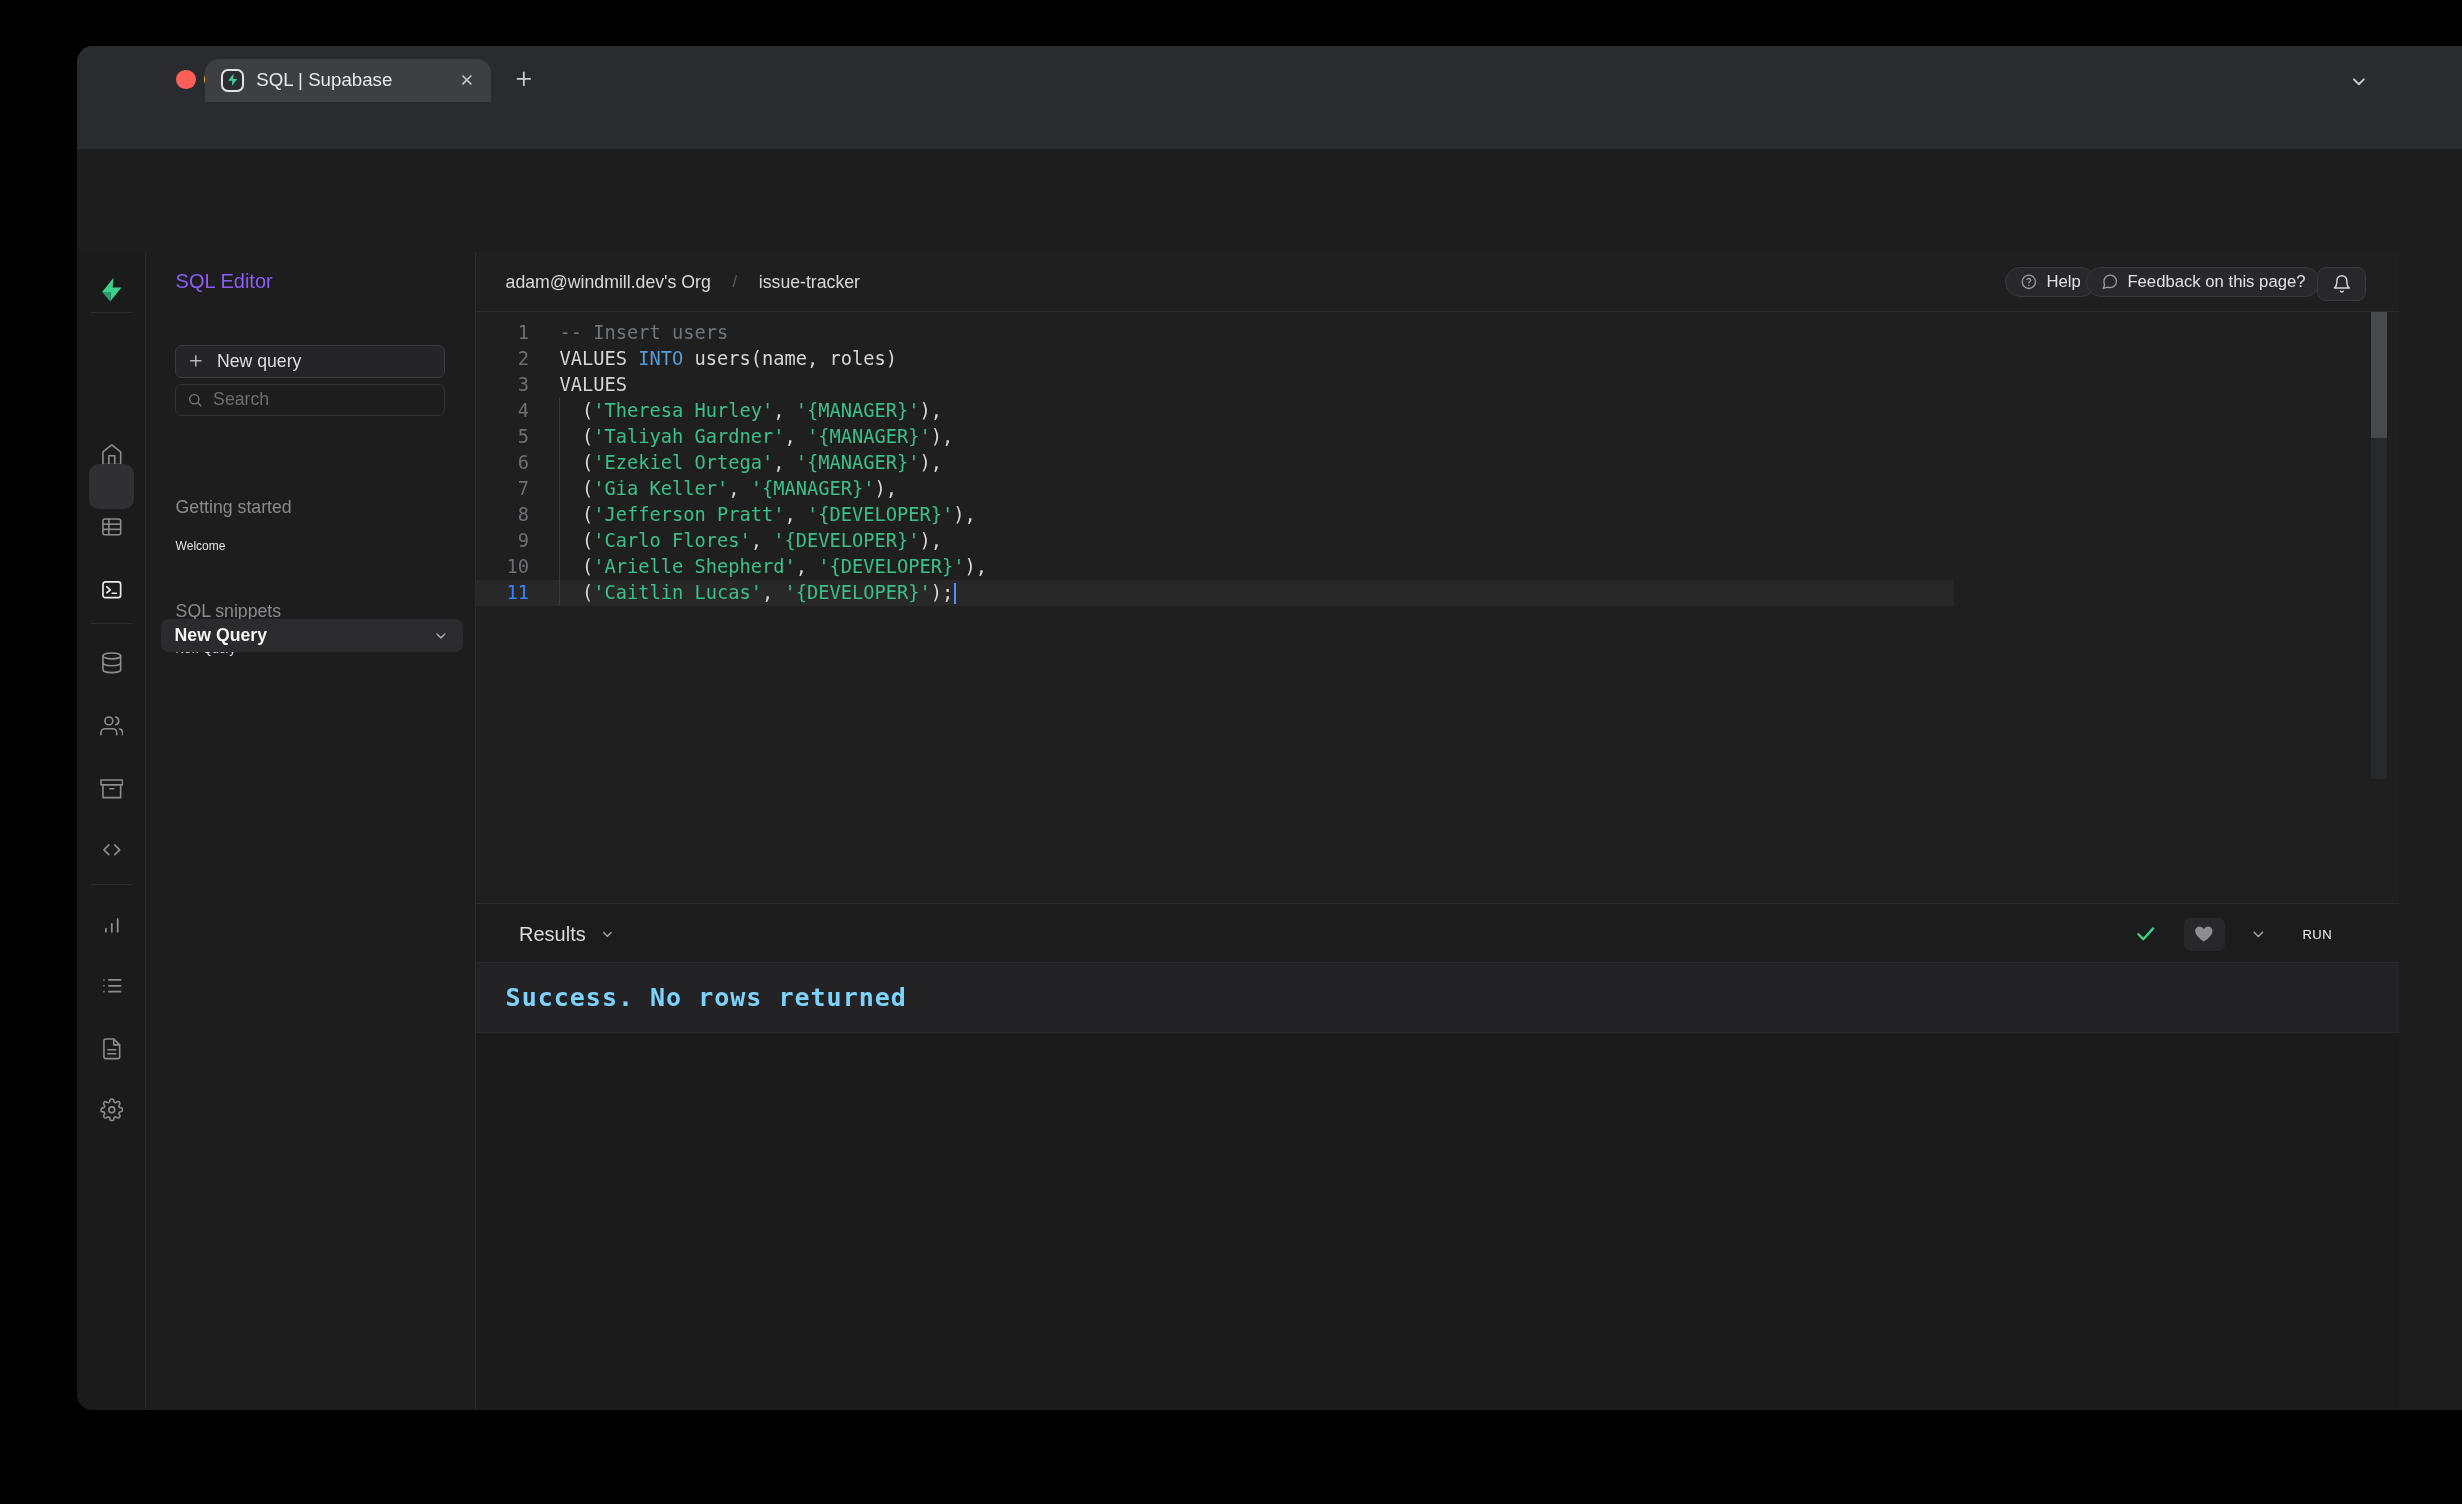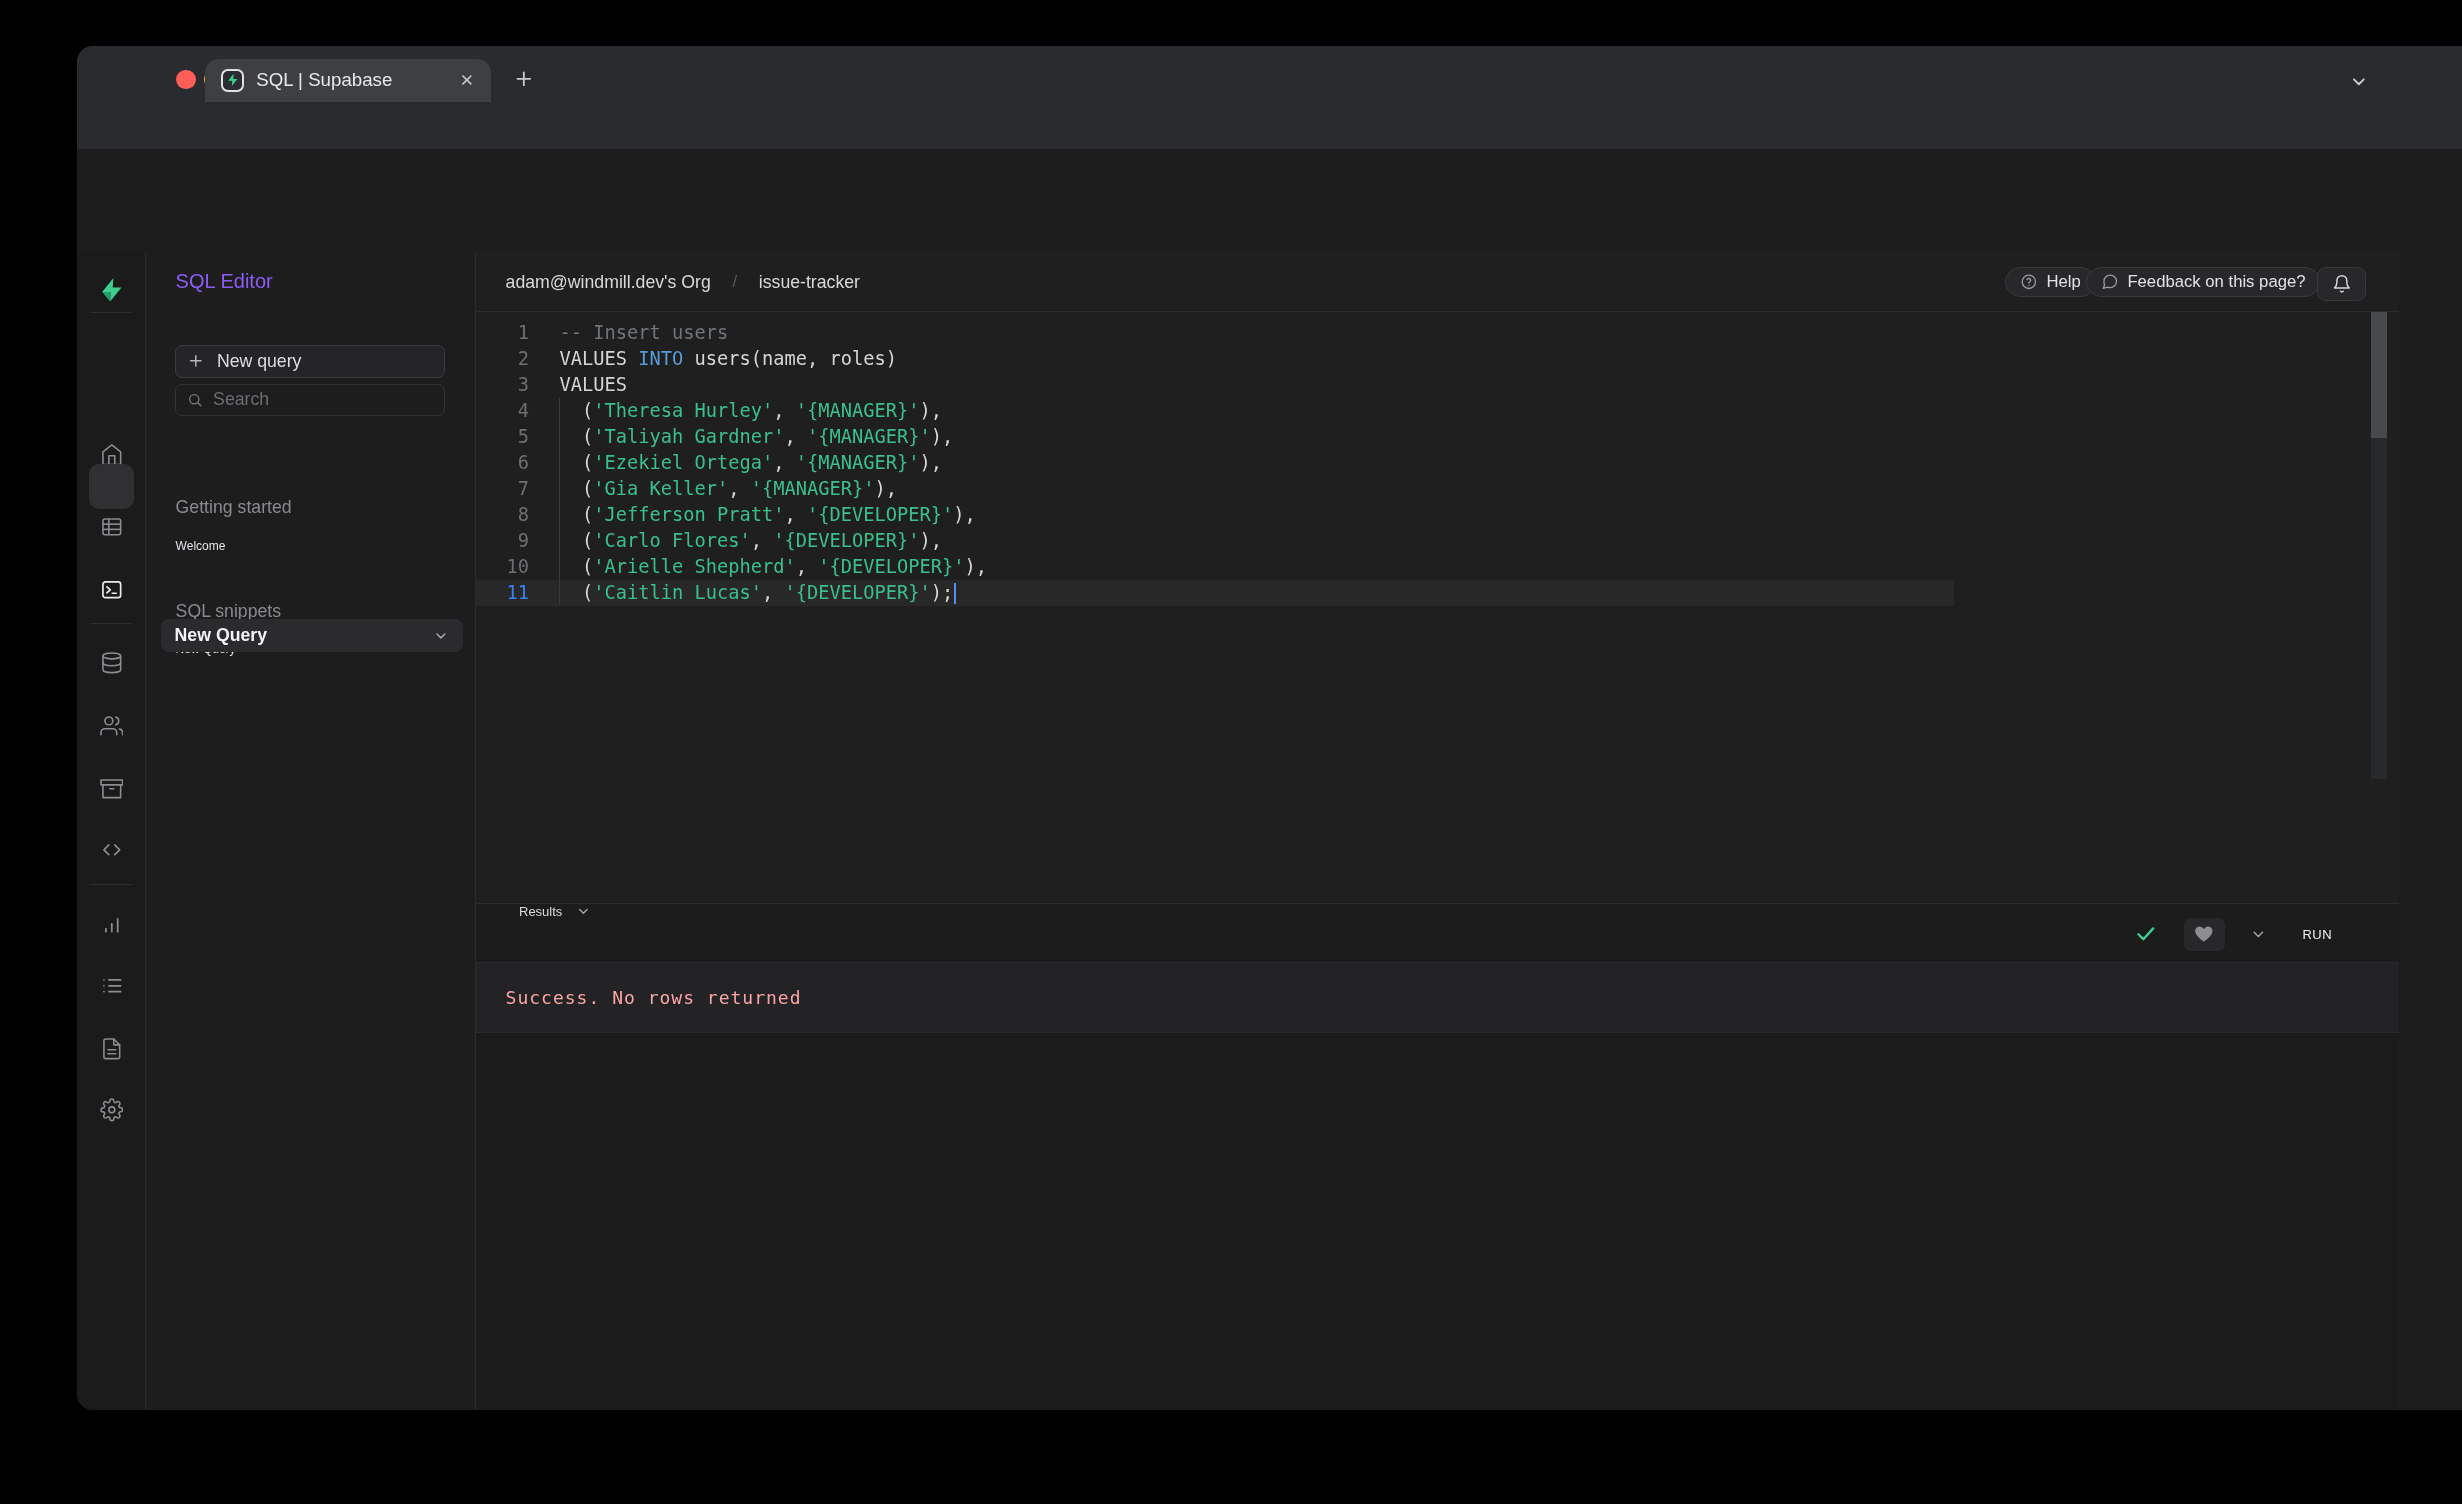--- a/index.html
+++ b/index.html
@@ -79,27 +79,27 @@
   .tok-plain { color:#d6d6d6; }
   .tok-keyword { color:#569cd6; }
   .tok-string { color:#3ac08b; }
   .cursor { display:inline-block; width:2px; height:20.7px; background:#5390f5; vertical-align:middle; margin-left:1px; }
   #indent-guide { left:83px; top:86px; width:1px; height:207px; background:#3a3a3d; }
   #ed-scroll-track { left:1895px; top:0; width:15.8px; height:467px; background:#28292b; }
   #ed-scroll-thumb { left:1895px; top:0; width:15.8px; height:126px; background:#47494d; }
 
   
   #results-bar { left:0; top:651px; width:1923px; height:60px; background:#1c1c1d; border-top:1px solid #2c2c2e; border-bottom:1px solid #2b2b2d; }
-  #results-label { left:43px; top:0; height:60px; display:flex; gap:13.8px; color:#dcdcdd; font-size:13px; cursor:pointer; }
+  #results-label { left:43px; top:0; height:60px; display:flex; align-items:center; gap:13.8px; color:#dcdcdd; font-size:20px; cursor:pointer; }
   #results-actions { right:57px; top:0; height:60px; left:auto; display:flex; align-items:center; gap:25.6px; }
   .action-box { width:41px; height:33px; border-radius:6.9px; display:flex; align-items:center; justify-content:center; cursor:pointer; }
   .action-box.subtle { background:#28282a; }
   #run-btn { color:#f2f2f3; font-size:13px; letter-spacing:0.5px; cursor:pointer; padding:5.9px 9.9px; }
   #success-row { left:0; top:711px; width:1923px; height:70px; background:#232325; border-bottom:1px solid #2a2a2c; display:flex; align-items:center; }
-  #success-text { margin-left:29.6px; font-family:"DejaVu Sans Mono", monospace; font-size:18px; color:#fca5a5; letter-spacing:1px; }
+  #success-text { margin-left:29.6px; font-family:"DejaVu Sans Mono", monospace; font-size:25px; color:#7dd3fc; letter-spacing:1px;font-weight:bold; }
   #below-fill { left:0; top:781px; width:1923px; height:480px; background:#1b1b1c; }
 </style>
 </head>
 <body>
 
 <div class="abs" id="window">
 
   <div class="abs" id="tabstrip">
     <div class="abs traffic" style="left:99px; background:#ff5f57;"></div>
     <div class="abs traffic" style="left:127px; background:#febc2e;"></div>

